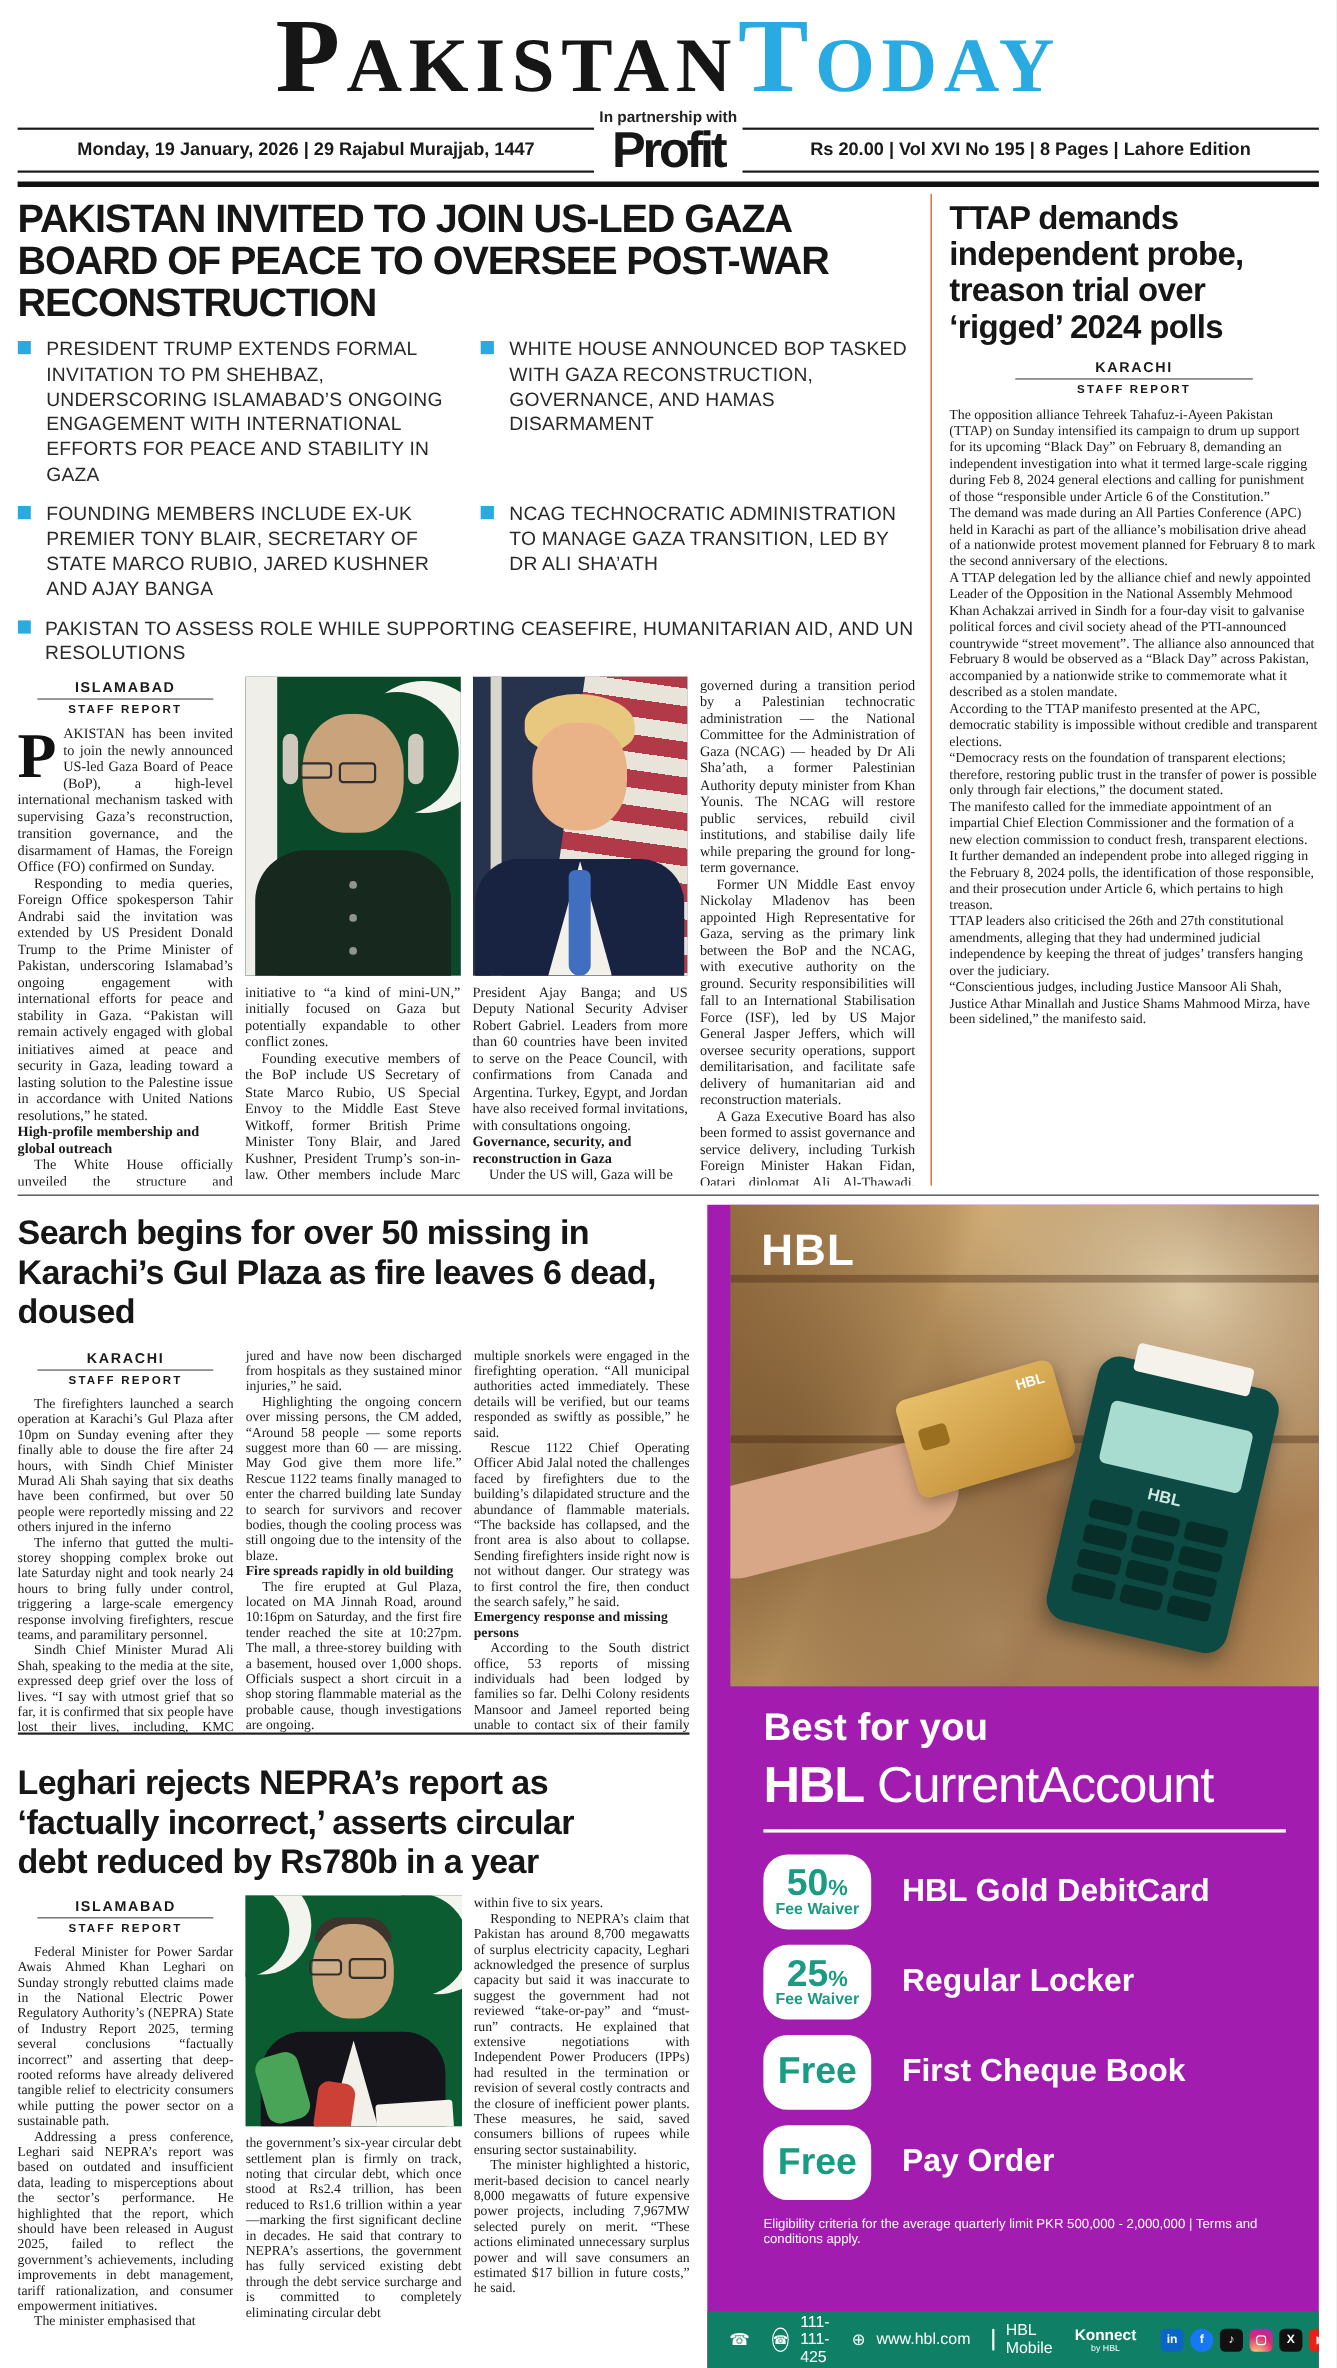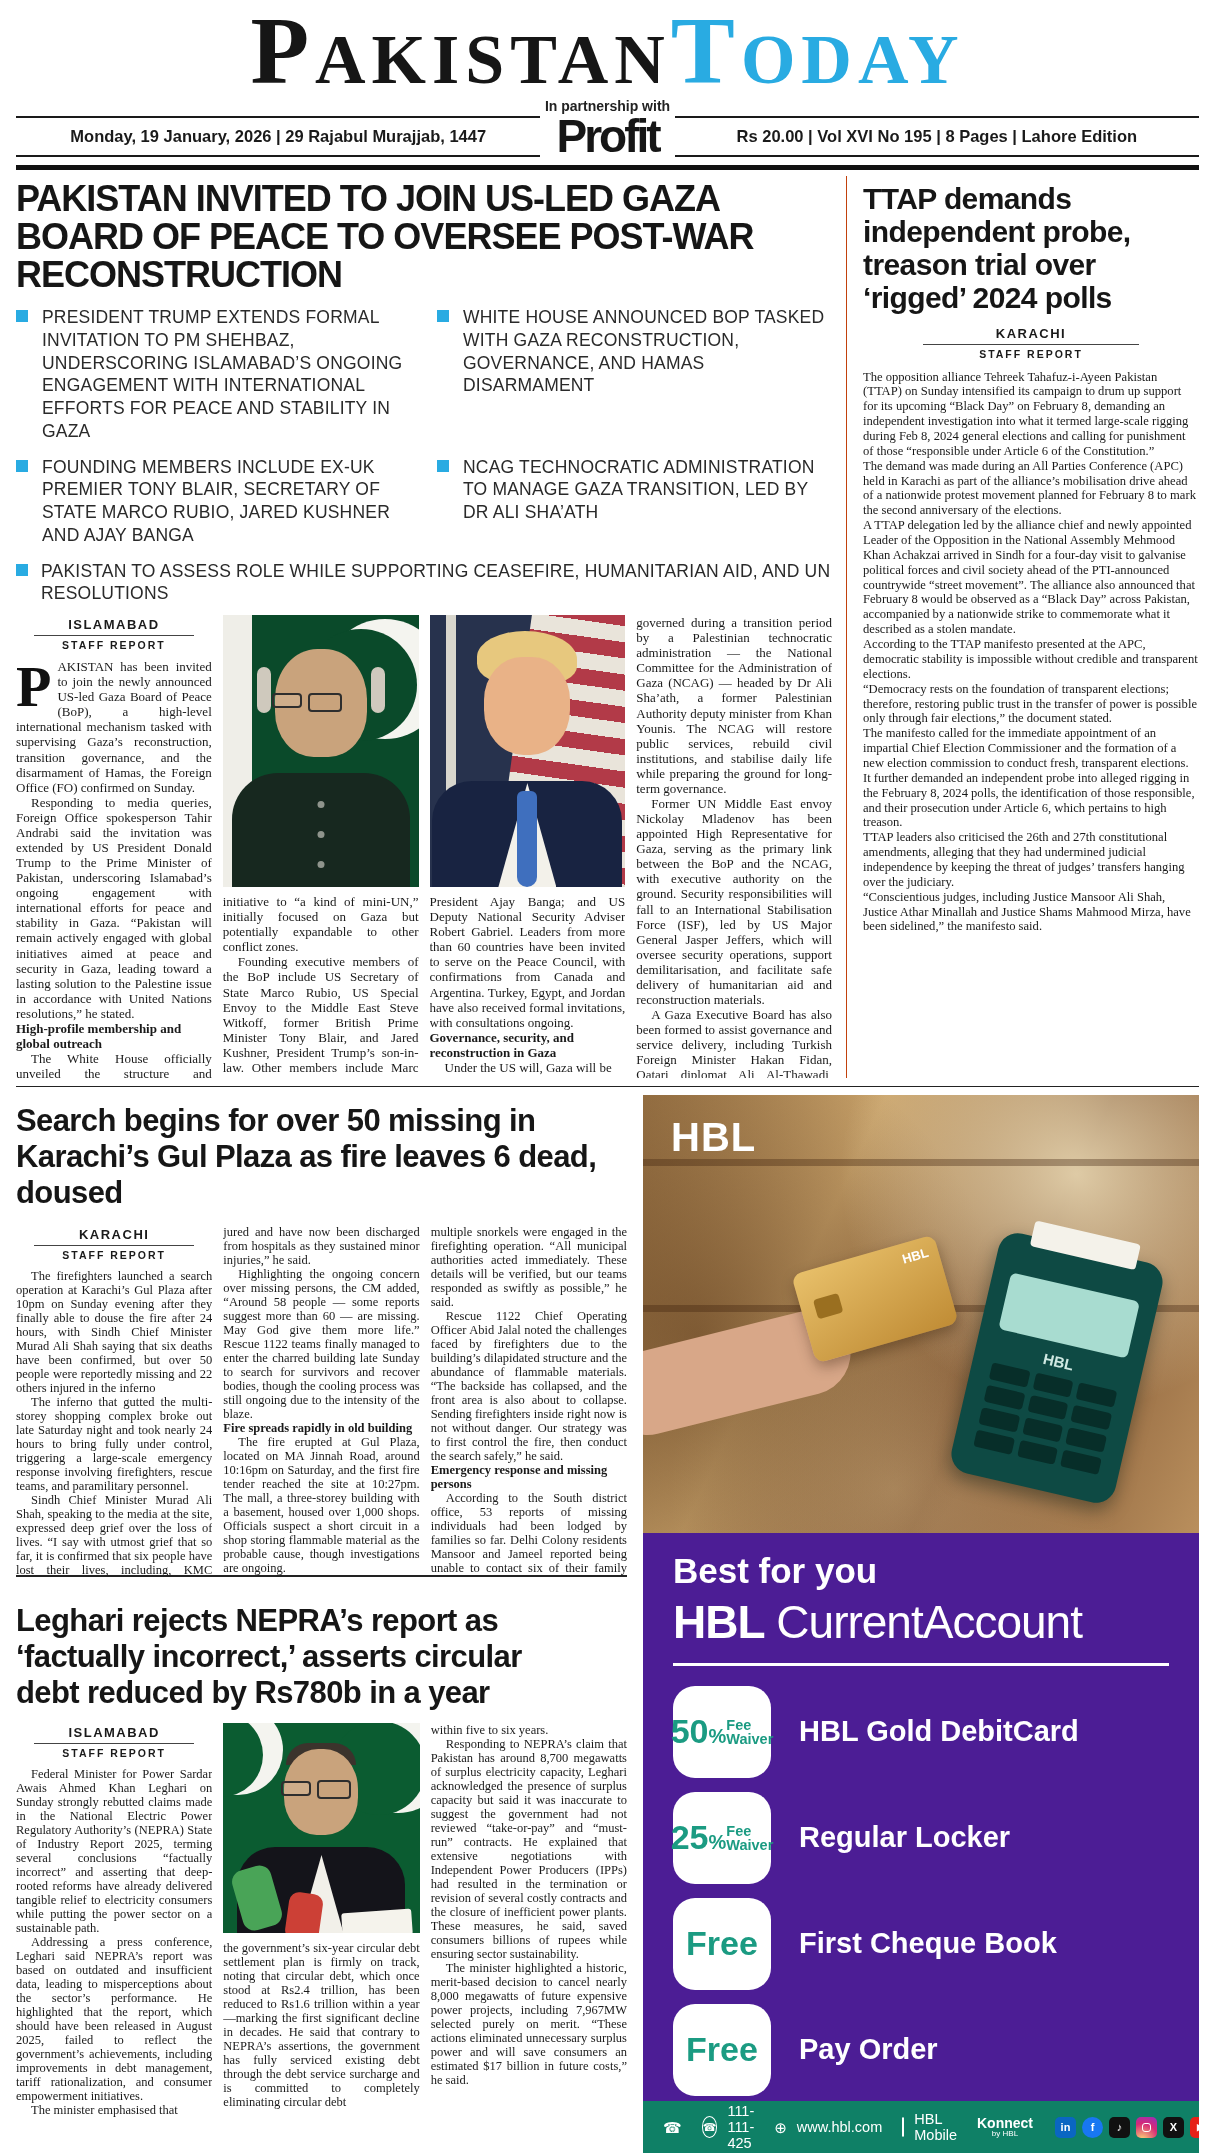--- a/index.html
+++ b/index.html
@@ -119,21 +119,21 @@
   .fire .three-cols { height:376px; }
   .b-col { flex:1 1 0; overflow:hidden; display:flex; flex-direction:column; }
   .b-col .col-text { font-size:12.5px; line-height:1.12; }
 
   .leghari { padding-top:10px; overflow:hidden; }
   .leg-headline { font:700 31px/1.16 "Liberation Sans", sans-serif; letter-spacing:-0.6px; margin:16px 0 12px; color:#161616; width:560px; }
   .leghari .three-cols { height:452px; }
   .leg-photo { margin-bottom:8px; flex-shrink:0; }
 
   
-  .ad { height:1058px; position:relative; overflow:hidden; background:#4c1d95; }
+  .ad { height:1058px; position:relative; overflow:hidden; background:#a21caf;padding-left:21px; }
   .ad-photo { position:relative; height:438px; overflow:hidden;
     background:
       radial-gradient(circle at 78% 18%, rgba(255,243,205,.75), rgba(255,243,205,0) 42%),
       radial-gradient(circle at 10% 55%, rgba(77,43,16,.55), rgba(77,43,16,0) 55%),
       radial-gradient(circle at 45% 90%, rgba(240,214,160,.4), rgba(240,214,160,0) 45%),
       linear-gradient(115deg,#9a7446 0%, #c9a36b 32%, #7d5230 62%, #b98f5d 100%); }
   .shelf { position:absolute; left:0; right:0; height:7px; background:rgba(60,32,12,.35); }
   .ad-brand { position:absolute; top:20px; left:28px; font:700 40px "Liberation Sans", sans-serif; color:#fff; letter-spacing:1px; }
   .arm { position:absolute; left:-40px; bottom:118px; width:250px; height:84px; background:#d8a788; border-radius:44px; transform:rotate(-14deg); }
   .card { position:absolute; left:158px; top:158px; width:148px; height:92px; border-radius:10px; transform:rotate(-16deg);
@@ -148,22 +148,22 @@
   .pos-keys { position:absolute; left:20px; top:132px; width:128px; display:grid; grid-template-columns:repeat(3,1fr); gap:6px; }
   .pos-keys i { display:block; height:17px; border-radius:4px; background:#072e29; }
 
   .ad-teal { padding:18px 30px 0; color:#fff; font-family:"Liberation Sans", sans-serif; }
   .ad-tagline { font-size:35px; font-weight:700; }
   .ad-product { font-size:46px; margin-top:4px; letter-spacing:-1px; }
   .ad-product .pb { font-weight:700; }
   .ad-product .pr { font-weight:400; }
   .ad-rule { height:2.5px; background:#fff; margin:14px 0 20px; }
   .offer-row { display:flex; align-items:center; gap:28px; margin-bottom:14px; }
-  .badge { width:98px; height:92px; background:#fff; border-radius:22px; color:#1b9b82; flex-shrink:0;
-           display:flex; flex-direction:row; align-items:center; justify-content:center; line-height:0.95; }
+  .badge { width:98px; height:68px; background:#fff; border-radius:22px; color:#1b9b82; flex-shrink:0;
+           display:flex; flex-direction:column; align-items:center; justify-content:center; line-height:0.95; }
   .badge-big { font-size:34px; font-weight:700; }
   .badge-big .pct { font-size:20px; }
   .badge-small { font-size:14.5px; font-weight:700; margin-top:2px; }
   .offer-label { font-size:29px; font-weight:700; }
   .eligibility { font-size:12px; margin-top:4px; }
   .ad-footer { position:absolute; left:0; right:0; bottom:0; height:52px; background:#0f8066; color:#fff;
                display:flex; align-items:center; gap:10px; padding:0 20px; font:400 14.5px "Liberation Sans", sans-serif; }
   .fsep { width:1px; height:22px; background:rgba(255,255,255,.65); }
   .ficon { font-size:15px; line-height:1; }
   .wa-circle { width:22px; height:22px; border:1.6px solid #fff; border-radius:50%; display:flex; align-items:center; justify-content:center; font-size:11px; }

